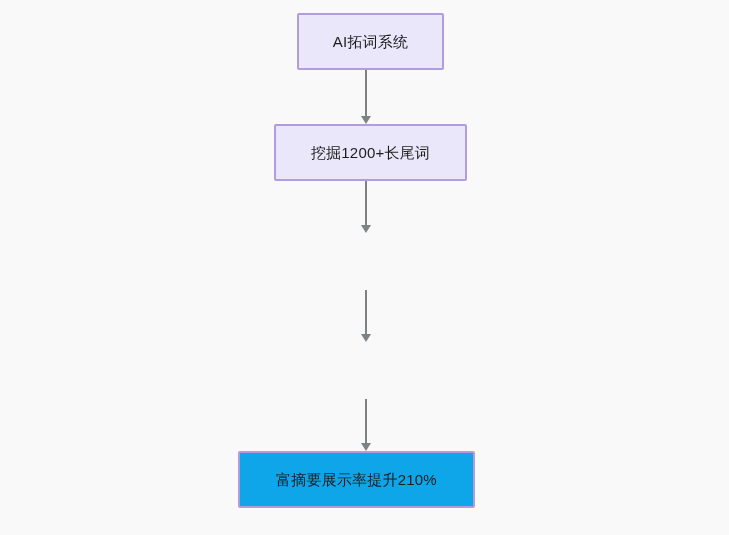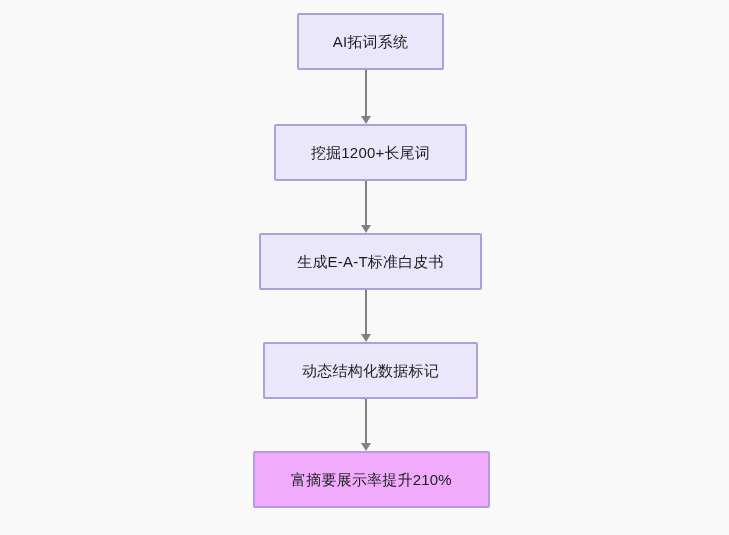--- a/index.html
+++ b/index.html
@@ -79,23 +79,17 @@
     <div class="edge-line" style="height: 45px; background: rgb(126, 130, 133);"></div>
     <div class="edge-head" style="top: 44px; border-top-color: rgb(126, 130, 133);"></div>
   </div>
 
   <div class="node" id="node-0" style="left: 297px; top: 13px; width: 147px; height: 57px; background: rgb(234, 231, 251); border-color: rgb(177, 156, 221);">
     <span class="node-label" style="color: rgb(28, 28, 28);">AI拓词系统</span>
   </div>
   <div class="node" id="node-1" style="left: 274px; top: 124px; width: 193px; height: 57px; background: rgb(234, 231, 251); border-color: rgb(177, 156, 221); justify-content: center;">
     <span class="node-label" style="color: rgb(28, 28, 28);">挖掘1200+长尾词</span>
   </div>
-  <div class="node" id="node-2" style="left: 259px; top: 233px; width: 223px; height: 57px; background: rgb(234, 231, 251); border-color: rgb(177, 156, 221);">
-    <span class="node-label" style="color: rgb(28, 28, 28);">生成E-A-T标准白皮书</span>
-  </div>
-  <div class="node" id="node-3" style="left: 263px; top: 342px; width: 215px; height: 57px; background: rgb(234, 231, 251); border-color: rgb(177, 156, 221);">
-    <span class="node-label" style="color: rgb(28, 28, 28);">动态结构化数据标记</span>
-  </div>
-  <div class="node" id="node-4" style="left: 253px; top: 451px; width: 237px; height: 57px; background: #f0abfc; border-color: rgb(177, 156, 221);">
+  <div class="node" id="node-4" style="left: 238px; top: 451px; width: 237px; height: 57px; background: #0ea5e9; border-color: rgb(177, 156, 221);">
     <span class="node-label" style="color: rgb(28, 28, 28);">富摘要展示率提升210%</span>
   </div>
 
 </div>
 
 </body></html>

